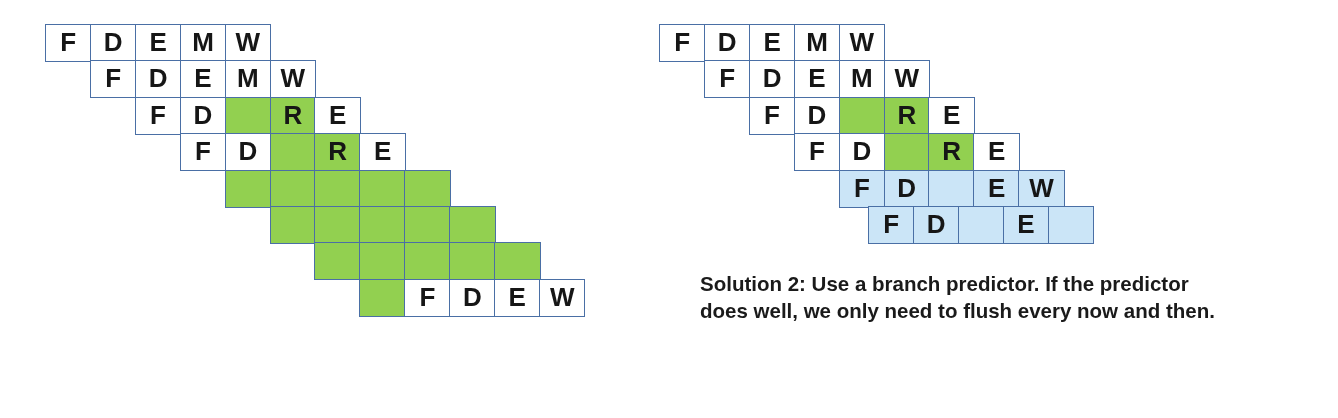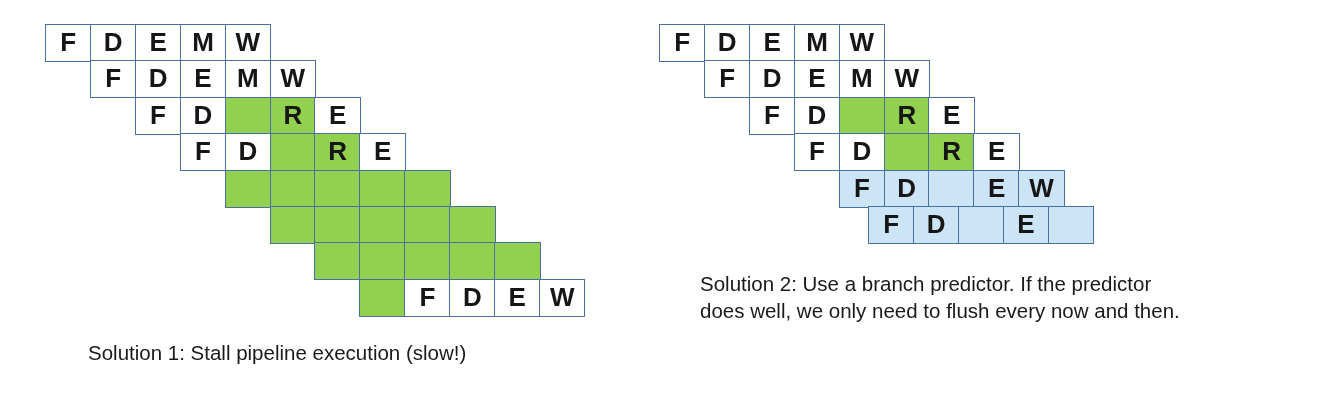--- a/index.html
+++ b/index.html
@@ -54,27 +54,26 @@
       <div class="prow" style="left: 0px; top: 0px;"><div class="cell white">F</div><div class="cell white">D</div><div class="cell white">E</div><div class="cell white">M</div><div class="cell white">W</div></div>
       <div class="prow" style="left: 44.9px; top: 36.4px;"><div class="cell white">F</div><div class="cell white">D</div><div class="cell white">E</div><div class="cell white">M</div><div class="cell white">W</div></div>
       <div class="prow" style="left: 89.8px; top: 72.8px;"><div class="cell white">F</div><div class="cell white">D</div><div class="cell green"></div><div class="cell green">R</div><div class="cell white">E</div></div>
       <div class="prow" style="left: 134.7px; top: 109.2px;"><div class="cell white">F</div><div class="cell white">D</div><div class="cell green"></div><div class="cell green">R</div><div class="cell white">E</div></div>
       <div class="prow" style="left: 179.6px; top: 145.6px;"><div class="cell green"></div><div class="cell green"></div><div class="cell green"></div><div class="cell green"></div><div class="cell green"></div></div>
       <div class="prow" style="left: 224.5px; top: 182px;"><div class="cell green"></div><div class="cell green"></div><div class="cell green"></div><div class="cell green"></div><div class="cell green"></div></div>
       <div class="prow" style="left: 269.4px; top: 218.4px;"><div class="cell green"></div><div class="cell green"></div><div class="cell green"></div><div class="cell green"></div><div class="cell green"></div></div>
       <div class="prow" style="left: 314.3px; top: 254.8px;"><div class="cell green"></div><div class="cell white">F</div><div class="cell white">D</div><div class="cell white">E</div><div class="cell white">W</div></div>
     </div>
 
-  <div class="caption" id="left-caption" style="left: 88px; top: 339.2px;">Solution 1: Stall pipeline execution (slow!)</div>
 
   <div class="pipeline" id="right-grid" style="left: 659px; top: 24px;">
       <div class="prow" style="left: 0px; top: 0px;"><div class="cell white">F</div><div class="cell white">D</div><div class="cell white">E</div><div class="cell white">M</div><div class="cell white">W</div></div>
       <div class="prow" style="left: 44.9px; top: 36.4px;"><div class="cell white">F</div><div class="cell white">D</div><div class="cell white">E</div><div class="cell white">M</div><div class="cell white">W</div></div>
       <div class="prow" style="left: 89.8px; top: 72.8px;"><div class="cell white">F</div><div class="cell white">D</div><div class="cell green"></div><div class="cell green">R</div><div class="cell white">E</div></div>
       <div class="prow" style="left: 134.7px; top: 109.2px;"><div class="cell white">F</div><div class="cell white">D</div><div class="cell green"></div><div class="cell green">R</div><div class="cell white">E</div></div>
       <div class="prow" style="left: 179.6px; top: 145.6px;"><div class="cell blue">F</div><div class="cell blue">D</div><div class="cell blue"></div><div class="cell blue">E</div><div class="cell blue">W</div></div>
       <div class="prow" style="left: 209px; top: 182px;"><div class="cell blue">F</div><div class="cell blue">D</div><div class="cell blue"></div><div class="cell blue">E</div><div class="cell blue"></div></div>
     </div>
 
-  <div class="caption" id="right-caption" style="left: 700px; top: 270.4px;">Solution 2: Use a branch predictor. If the predictor
+  <div class="caption" id="right-caption" style="left: 700px; top: 270.4px; font-weight: bold;">Solution 2: Use a branch predictor. If the predictor
 does well, we only need to flush every now and then.</div>
 
 </div>
 
 </body></html>

